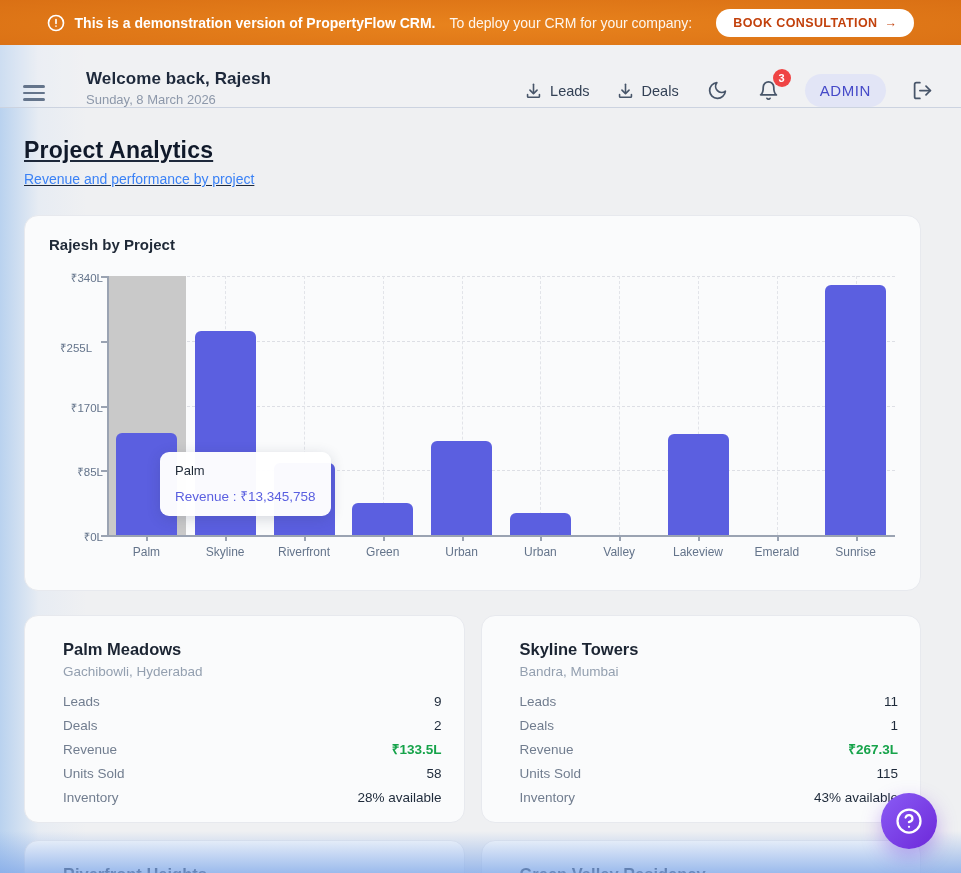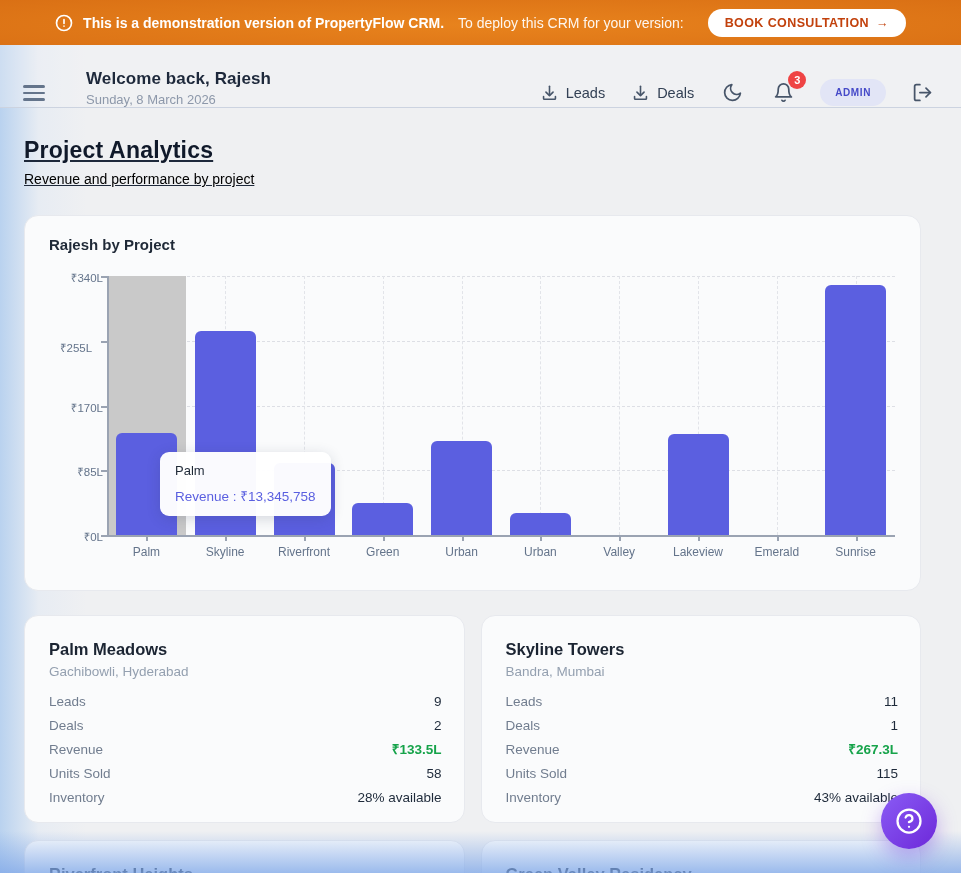--- a/index.html
+++ b/index.html
@@ -40,28 +40,28 @@
   .hdr-btn { background:none; border:none; cursor:pointer; font-family:inherit;
     display:flex; align-items:center; gap:7px; font-size:14.5px; color:#334155; padding:4px 2px; }
   .hdr-ic { width:19px; height:19px; color:#475569; }
   .icon-btn { background:none; border:none; cursor:pointer; padding:4px; position:relative; display:flex; }
   .badge {
     position:absolute; top:-7px; right:-8px; min-width:18px; height:18px; border-radius:999px;
     background:#ef4444; color:#fff; font-size:11px; font-weight:bold;
     display:flex; align-items:center; justify-content:center; padding:0 4px;
   }
   .role-pill {
-    background:#e2e5f6; color:#4549c8; font-size:10px; font-weight:bold; letter-spacing:.6px;
+    background:#e2e5f6; color:#4549c8; font-size:15px; font-weight:normal; letter-spacing:.6px;
     border:none; border-radius:999px; padding:8px 15px; cursor:pointer; font-family:inherit;
   }
   
   .main { margin:0 40px 0 24px; width:897px; }
   .page-head { margin-top:29px;text-decoration:underline; }
   .page-head h1 { font-size:23px; font-weight:800; color:#10192a; letter-spacing:.2px; }
-  .page-head .sub { font-size:14px; color:#000000; margin-top:7px; }
+  .page-head .sub { font-size:14px; color:#3b82f6; margin-top:7px; }
   .card {
     background:#fafbfc; border:1px solid #e7e9ee; border-radius:14px;
   }
   .chart-card { margin-top:28px; padding:20px 24px 22px 24px; height:376px; }
   .chart-card h3 { font-size:15px; font-weight:bold; color:#1f2937; }
   #chart { position:relative; height:320px; margin-top:6px; font-size:11.5px; }
   .ylab { position:absolute; width:54px; text-align:right; color:#64748b; }
   .xlab { position:absolute; text-align:center; color:#64748b; font-size:12px; }
   .gridH { position:absolute; border-top:1px dashed #dddfe5; }
   .gridV { position:absolute; border-left:1px dashed #e2e4e9; }
@@ -72,21 +72,21 @@
   .hl-band { position:absolute; background:#c9c9c9; }
   .bar { position:absolute; background:#5b5fe0; border-radius:6px 6px 0 0; cursor:pointer; }
   .tooltip {
     position:absolute; background:rgba(255,255,255,.97); border-radius:9px;
     box-shadow:0 3px 14px rgba(40,50,80,.18); padding:11px 15px; z-index:5; min-width:132px;
   }
   .tooltip .tt-title { font-size:13px; color:#1f2937; }
   .tooltip .tt-val { font-size:13.5px; color:#5a5fe0; margin-top:9px; white-space:nowrap; }
   
   .cards-grid { display:grid; grid-template-columns:1fr 1fr; gap:16px; margin-top:24px; }
-  .pcard { padding:24px 22px 13px 24px; }
+  .pcard { padding:24px 22px 13px 38px; }
   .pcard h3 { font-size:16.5px; font-weight:bold; color:#1b2432; }
   .pcard .loc { font-size:13.5px; color:#94a0b0; margin-top:5px; }
   .stats { margin-top:10px; }
   .srow { display:flex; align-items:center; justify-content:space-between; height:24px; font-size:13.5px; }
   .srow .sl { color:#717d8f; }
   .srow .sv { color:#1e2a3a; }
   .srow .sv.green { color:#16a34a; font-weight:bold; }
   .partial-grid { margin-top:17px; }
   
   .fab {
@@ -104,21 +104,21 @@
 </head>
 <body>
 
 <div class="banner">
   <svg class="alert-ic" viewBox="0 0 24 24" fill="none" stroke="#fff" stroke-width="2.2" stroke-linecap="round">
     <circle cx="12" cy="12" r="10"></circle>
       <line x1="12" y1="7.5" x2="12" y2="12.5"></line>
       <line x1="12" y1="16.2" x2="12.01" y2="16.2"></line>
   </svg>
   <span class="b-bold">This is a demonstration version of PropertyFlow CRM.</span>
-  <span class="b-normal">To deploy this CRM for your version:</span>
+  <span class="b-normal">To deploy your CRM for your company:</span>
   <button class="banner-btn">
     <span>BOOK CONSULTATION</span>
     <span>→</span>
   </button>
 </div>
 
 <div class="header">
   <button class="hamburger">
       <span></span>
       <span></span>

